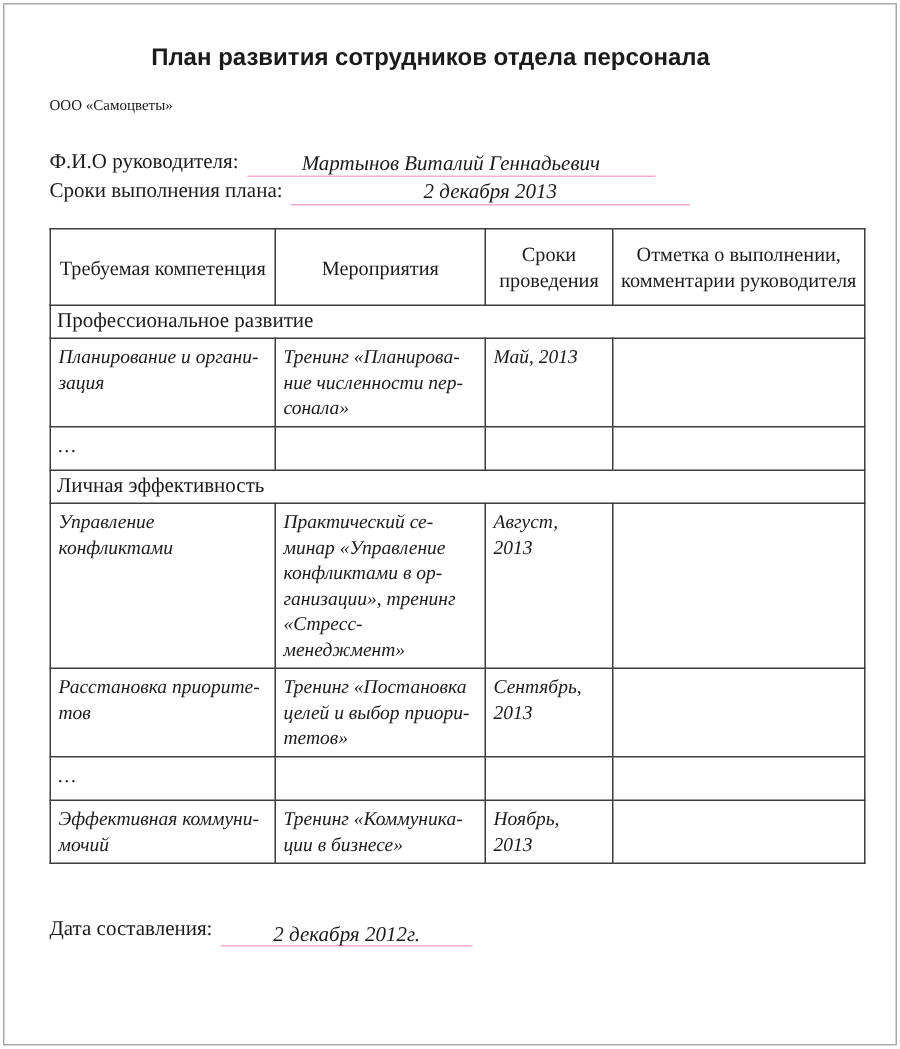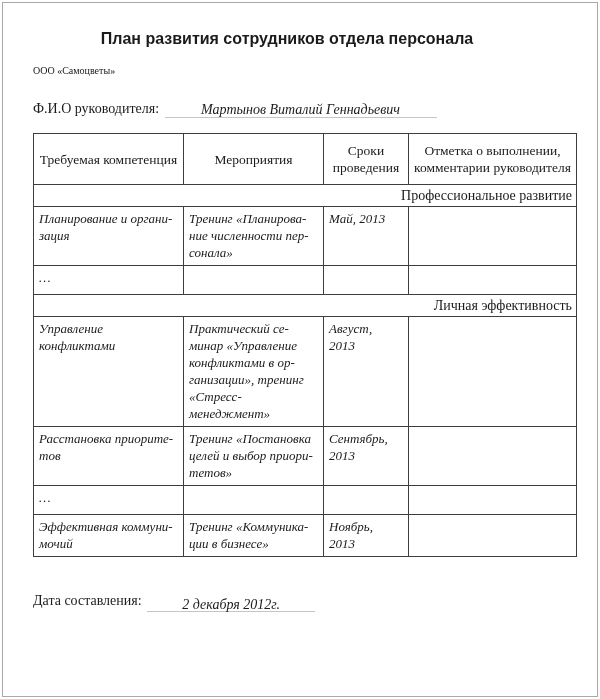--- a/index.html
+++ b/index.html
@@ -32,21 +32,21 @@
   table.plan col.c1 { width:150px; }
   table.plan col.c2 { width:140px; }
   table.plan col.c3 { width:85px;  }
   table.plan col.c4 { width:168px; }
   table.plan th, table.plan td { border:1px solid #3d3d3d; }
   table.plan th {
     font-weight:normal; font-size:13.5px; line-height:17px; text-align:center;
     vertical-align:middle; padding:4px 3px; white-space:pre-line; height:42px;
   }
   tr.section-tr td {
-    text-align:right; font-size:14px; line-height:19px; padding:1px 4px; height:19px;
+    text-align:left; font-size:14px; line-height:19px; padding:1px 4px; height:19px;
   }
   td.cell {
     font-size:13px; font-style:italic; line-height:17px;
     padding:3px 3px 4px 5px; vertical-align:top; white-space:pre-line;
   }
   tr.dots-tr td { height:21px; }
 
   .footer { margin-top:33px; }
   .footer .field-line { line-height:22px; }
 </style>
@@ -57,20 +57,24 @@
 
   <h1 class="title">План развития сотрудников отдела персонала</h1>
 
   <div class="company">ООО «Самоцветы»</div>
 
   <div class="field-line">
     <span>Ф.И.О руководителя:</span>
     <span class="fill fill-manager">Мартынов Виталий Геннадьевич</span>
   </div>
 
+  <div class="field-line">
+    <span>Сроки выполнения плана:</span>
+    <span class="fill fill-period">2 декабря 2013</span>
+  </div>
 
   <table class="plan">
     <colgroup>
         <col class="c1">
         <col class="c2">
         <col class="c3">
         <col class="c4">
       </colgroup>
     <thead>
       <tr>

